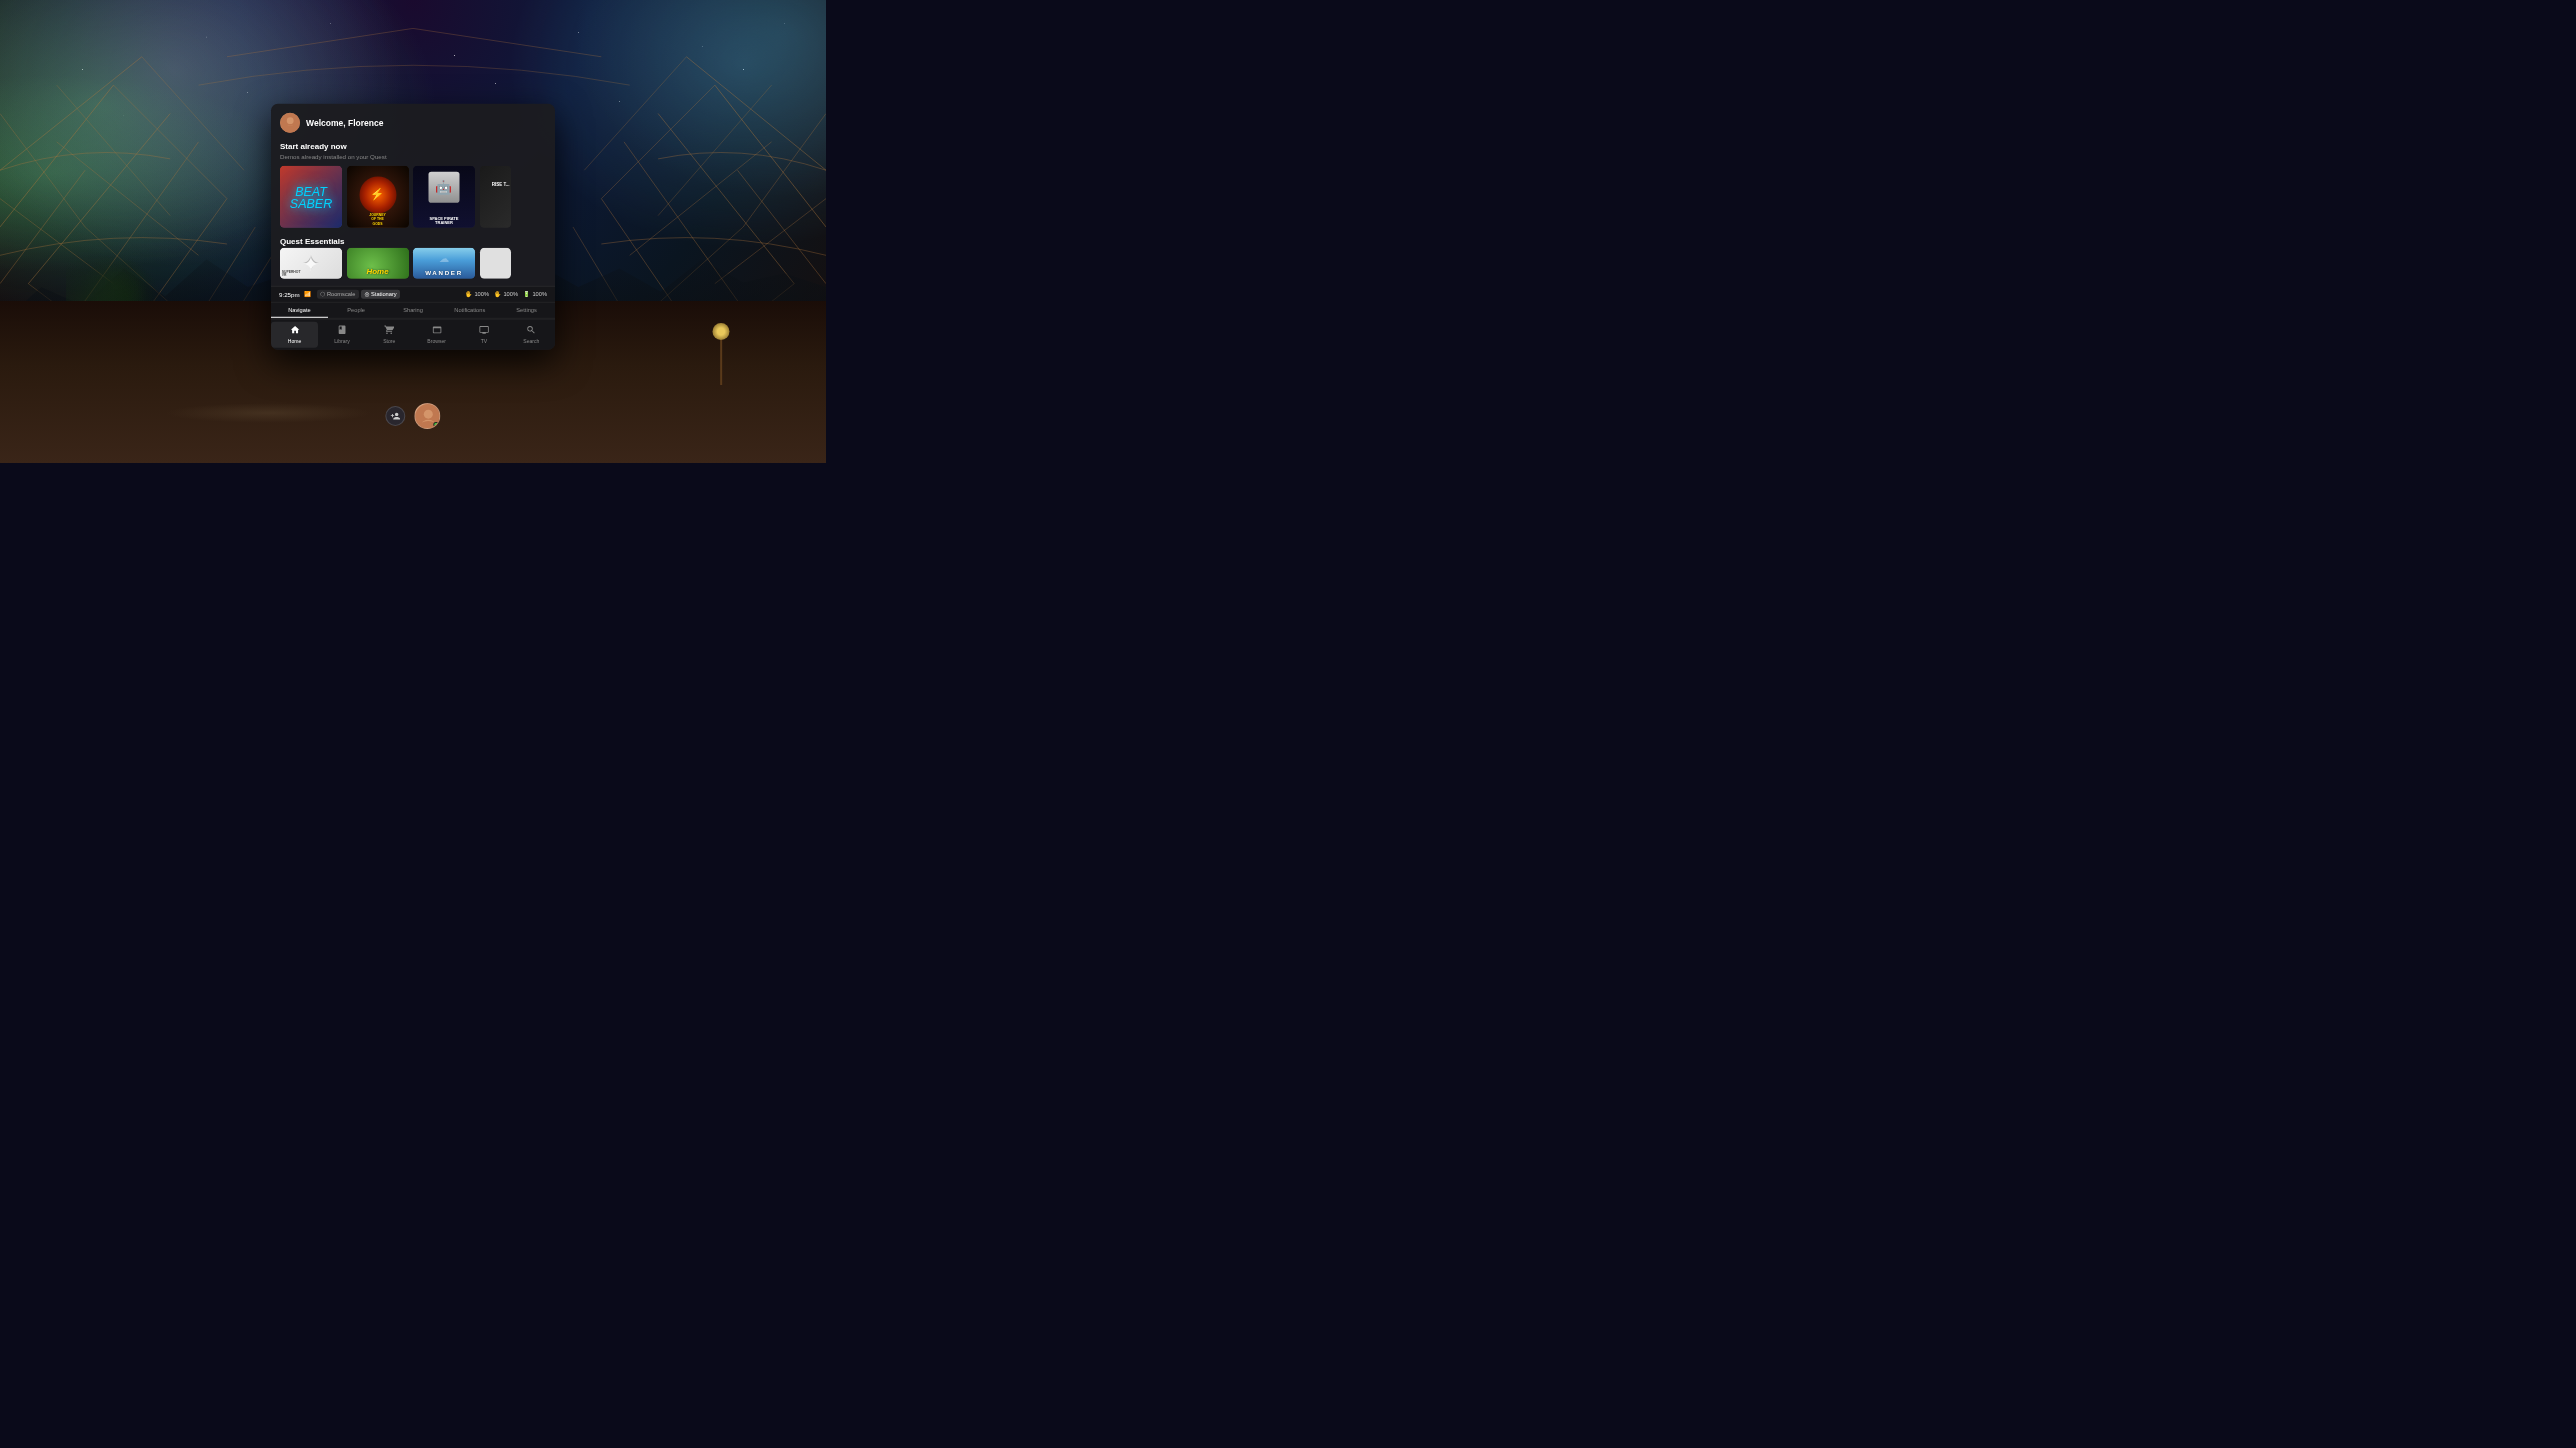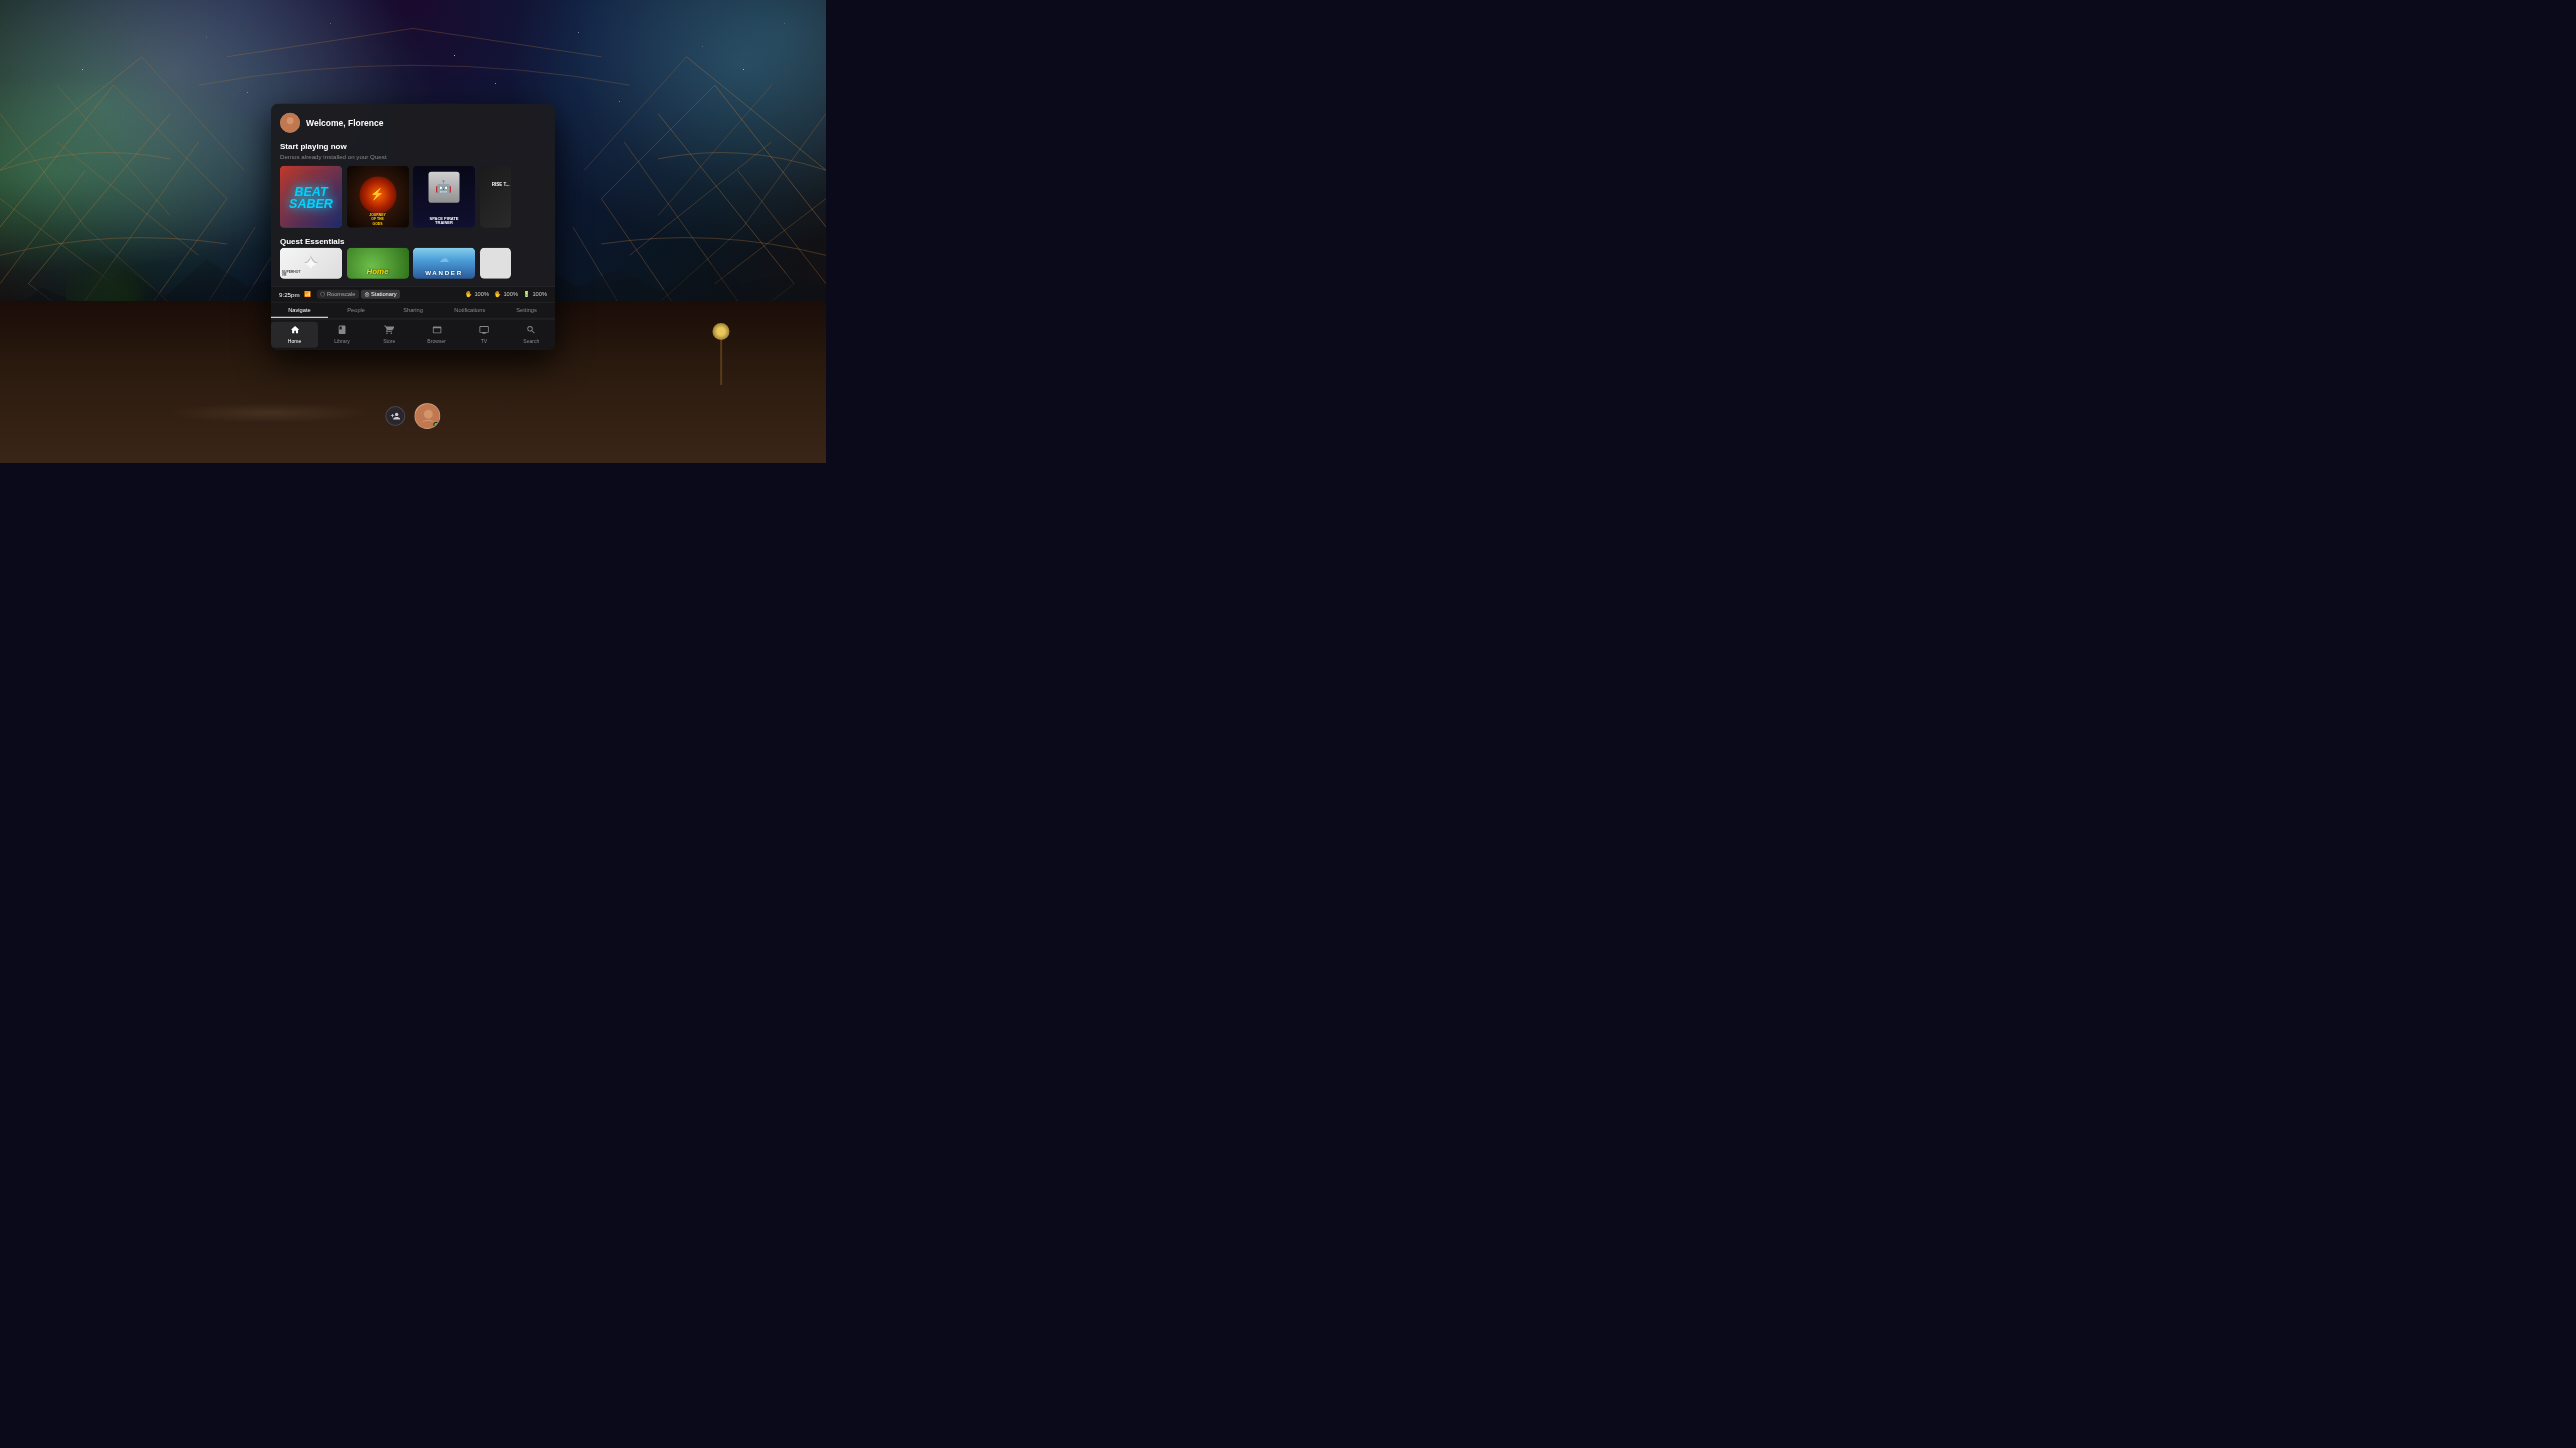--- a/index.html
+++ b/index.html
@@ -584,30 +584,30 @@
           <circle cx="18" cy="18" r="18" fill="#c07850"></circle>
           <circle cx="18" cy="14" r="6" fill="#d4956a"></circle>
           <ellipse cx="18" cy="28" rx="9" ry="6" fill="#d4956a"></ellipse>
           <ellipse cx="18" cy="30" rx="12" ry="8" fill="#c07850"></ellipse>
         </svg>
       </div>
       <span class="welcome-text">Welcome, Florence</span>
     </div>
 
     <div class="section-block">
-      <div class="section-title">Start playing now</div>
+      <div class="section-title">Start already now</div>
       <div class="section-subtitle">Demos already installed on your Quest</div>
 
       <div class="game-grid">
 
         <div class="game-card game-beat-saber">
           <span class="demo-badge">Demo</span>
           <div style="position:absolute;inset:0;background:linear-gradient(135deg,#c0392b 0%,#1a2a6c 100%);"></div>
           <div style="position:absolute;top:50%;left:50%;transform:translate(-50%,-45%);text-align:center;width:90%;">
-            <div style="font-size:12.5px;font-weight:700;color:#00d4ff;text-shadow:0 0 8.5px #00d4ff,0 0 17px rgba(0,212,255,0.6);line-height:1;font-style:italic;">BEAT<br>SABER</div>
+            <div style="font-size:12.5px;font-weight:400;color:#00d4ff;text-shadow:0 0 8.5px #00d4ff,0 0 17px rgba(0,212,255,0.6);line-height:1;font-style:italic;">BEAT<br>SABER</div>
           </div>
         </div>
 
         <div class="game-card game-journey">
           <span class="demo-badge">Demo</span>
           <div style="position:absolute;inset:0;background:radial-gradient(ellipse at center,#4a2010 0%,#0a0500 100%);"></div>
           <div style="position:absolute;top:50%;left:50%;transform:translate(-50%,-55%);width:37px;height:37px;border-radius:50%;background:radial-gradient(circle,#ff6600 0%,#aa2200 50%,#330000 100%);display:flex;align-items:center;justify-content:center;">
             <span style="font-size:11.3px;">⚡</span>
           </div>
           <div style="position:absolute;bottom:2.3px;width:100%;text-align:center;font-size:3.4px;font-weight:700;color:#ffd700;line-height:1.2;">JOURNEY<br>OF THE<br>GODS</div>

